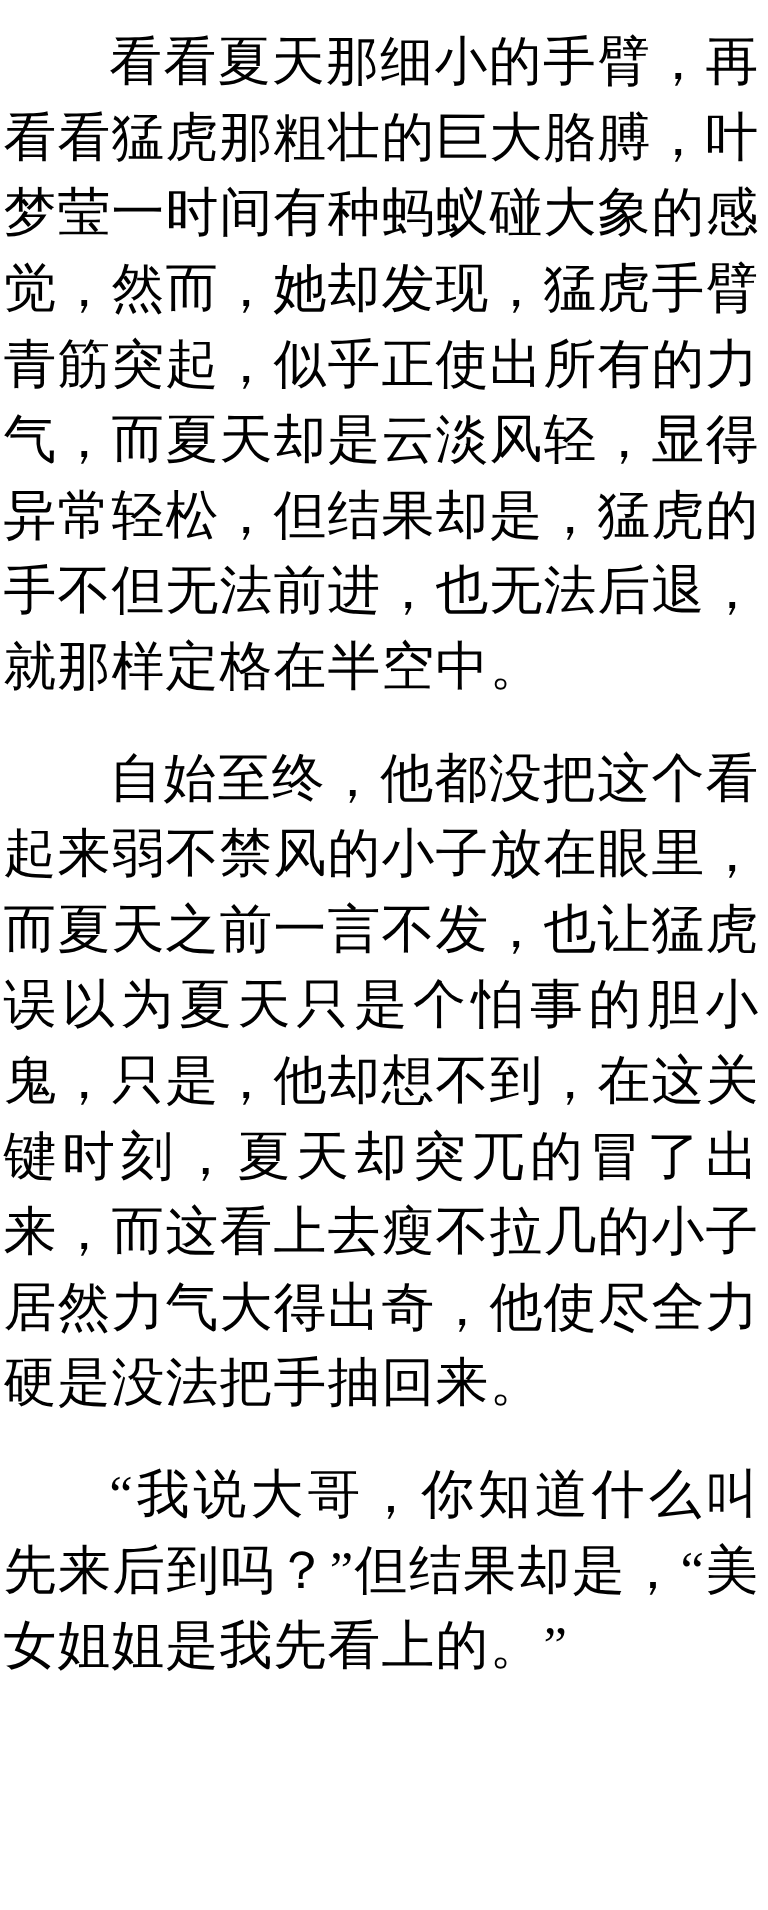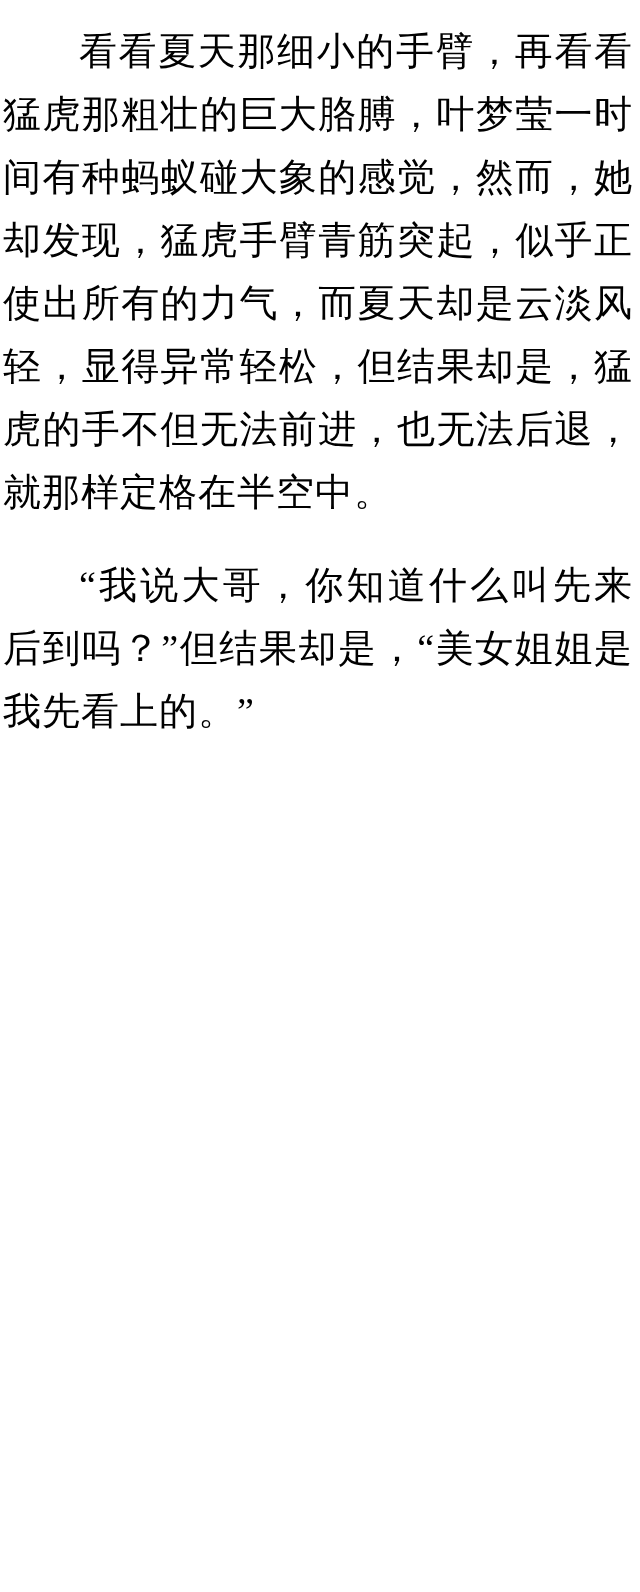--- a/index.html
+++ b/index.html
@@ -15,28 +15,29 @@
   .reader-page {
     box-sizing: border-box;
     width: 640px;
     height: 1592px;
     padding: 20px 7px 0 3px;
     background: #ffffff;
   }
   .para {
     margin: 0 0 30px 0;
     font-family: "Liberation Serif", "DejaVu Serif", serif;
-    font-size: 38px;
+    font-size: 44px;
     line-height: 63px;
     letter-spacing: 1px;
     color: #000000;
     text-align: justify;
     text-indent: 2em;
     word-break: break-all;
   }
 </style>
 </head>
 <body>
 
 <div class="reader-page">
   <p class="para">看看夏天那细小的手臂，再看看猛虎那粗壮的巨大胳膊，叶梦莹一时间有种蚂蚁碰大象的感觉，然而，她却发现，猛虎手臂青筋突起，似乎正使出所有的力气，而夏天却是云淡风轻，显得异常轻松，但结果却是，猛虎的手不但无法前进，也无法后退，就那样定格在半空中。</p>
+  <p class="para">自始至终，他都没把这个看起来弱不禁风的小子放在眼里，而夏天之前一言不发，也让猛虎误以为夏天只是个怕事的胆小鬼，只是，他却想不到，在这关键时刻，夏天却突兀的冒了出来，而这看上去瘦不拉几的小子居然力气大得出奇，他使尽全力硬是没法把手抽回来。</p>
   <p class="para">“我说大哥，你知道什么叫先来后到吗？”但结果却是，“美女姐姐是我先看上的。”</p>
 </div>
 
 </body></html>

